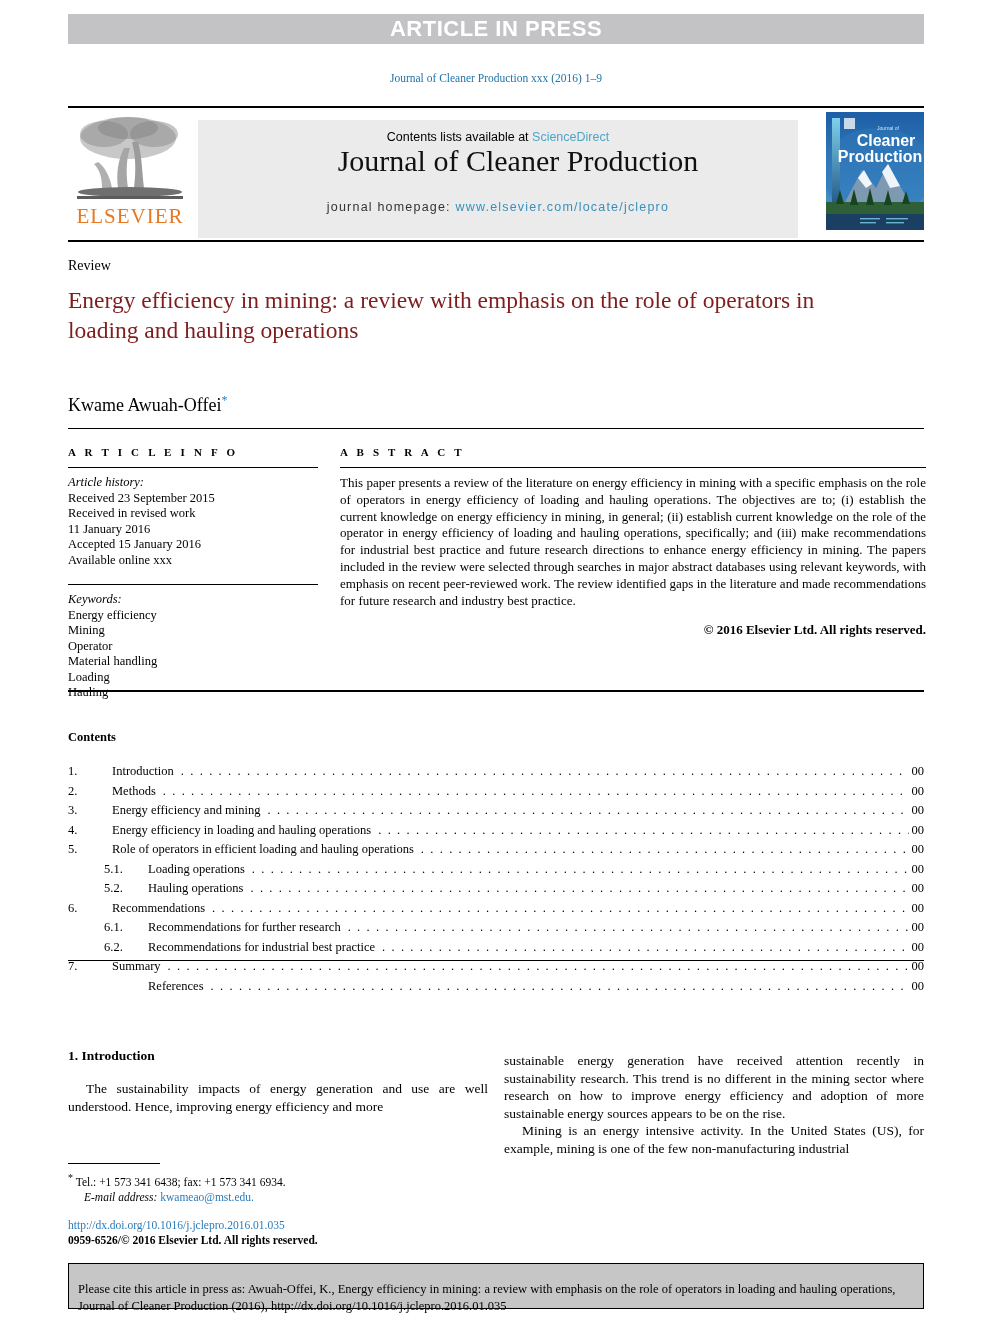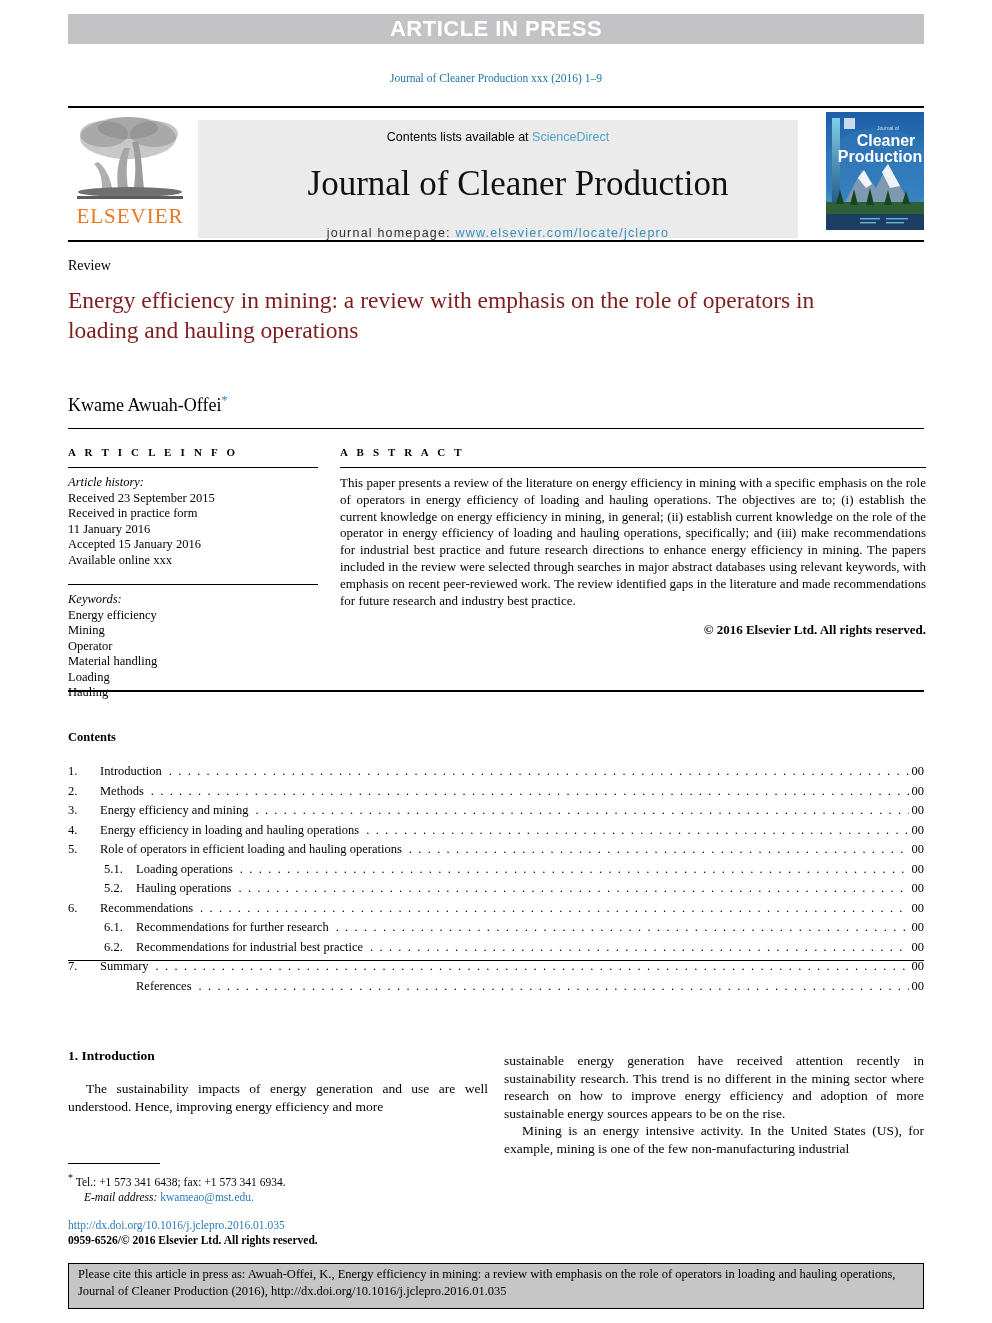--- a/index.html
+++ b/index.html
@@ -107,22 +107,21 @@
     font-size: 12.5px;
     padding-top: 10px;
     color: #000;
   }
   .contents-avail .sd-link {
     color: #4da6c8;
   }
   .journal-title {
     text-align: center;
     font-family: "Liberation Serif", serif;
-    font-size: 35px;
-    margin-top: 20px;
+    font-size: 30px;
     color: #111;
     padding-left: 40px;
   }
   .journal-homepage {
     text-align: center;
     font-family: "Liberation Sans", sans-serif;
     font-size: 12.5px;
     margin-top: 22px;
     letter-spacing: 1.2px;
     color: #333;
@@ -275,21 +274,21 @@
     width: 32px;
     flex: 0 0 32px;
     text-align: left;
   }
   .toc-row.sub .toc-num {
     width: 32px;
     flex: 0 0 32px;
     margin-left: 36px;
   }
   .toc-row.sub.noNum .toc-num { margin-left: 36px; }
-  .toc-label { flex: 0 0 auto; padding-right: 4px; }
+  .toc-label { flex: 0 0 auto; padding-right: 4px; margin-left: 12px; }
   .toc-dots {
     flex: 1 1 auto;
     overflow: hidden;
     white-space: nowrap;
     letter-spacing: 1.6px;
     font-size: 12.5px;
     margin: 0 3px;
   }
   .toc-page { flex: 0 0 auto; text-align: right; }
 
@@ -362,21 +361,21 @@
   
   .cite-box {
     position: absolute;
     left: 68px;
     top: 1263px;
     width: 856px;
     height: 46px;
     background: #c6c6c6;
     border: 1px solid #000;
     box-sizing: border-box;
-    padding: 2px 9px;
+    padding: 17px 9px;
     font-size: 12.5px;
     line-height: 17px;
     color: #000;
   }
 </style>
 </head>
 <body>
 
 <div class="page">
 
@@ -467,21 +466,21 @@
     <span>Kwame Awuah-Offei</span><span class="author-star">*</span>
   </div>
 
   <div class="rule-above-info"></div>
 
   <div class="info-col">
     <div class="sechead">A R T I C L E  I N F O</div>
     <div class="thinrule"></div>
     <div class="hist-label">Article history:</div>
     <div class="hist-line">Received 23 September 2015</div>
-    <div class="hist-line">Received in practice form</div>
+    <div class="hist-line">Received in revised work</div>
     <div class="hist-line">11 January 2016</div>
     <div class="hist-line">Accepted 15 January 2016</div>
     <div class="hist-line">Available online xxx</div>
     <div class="thinrule" style="margin-top:16px;"></div>
     <div class="kw-block">
       <div class="kw-label">Keywords:</div>
       <div class="kw-line">Energy efficiency</div>
       <div class="kw-line">Mining</div>
       <div class="kw-line">Operator</div>
       <div class="kw-line">Material handling</div>

